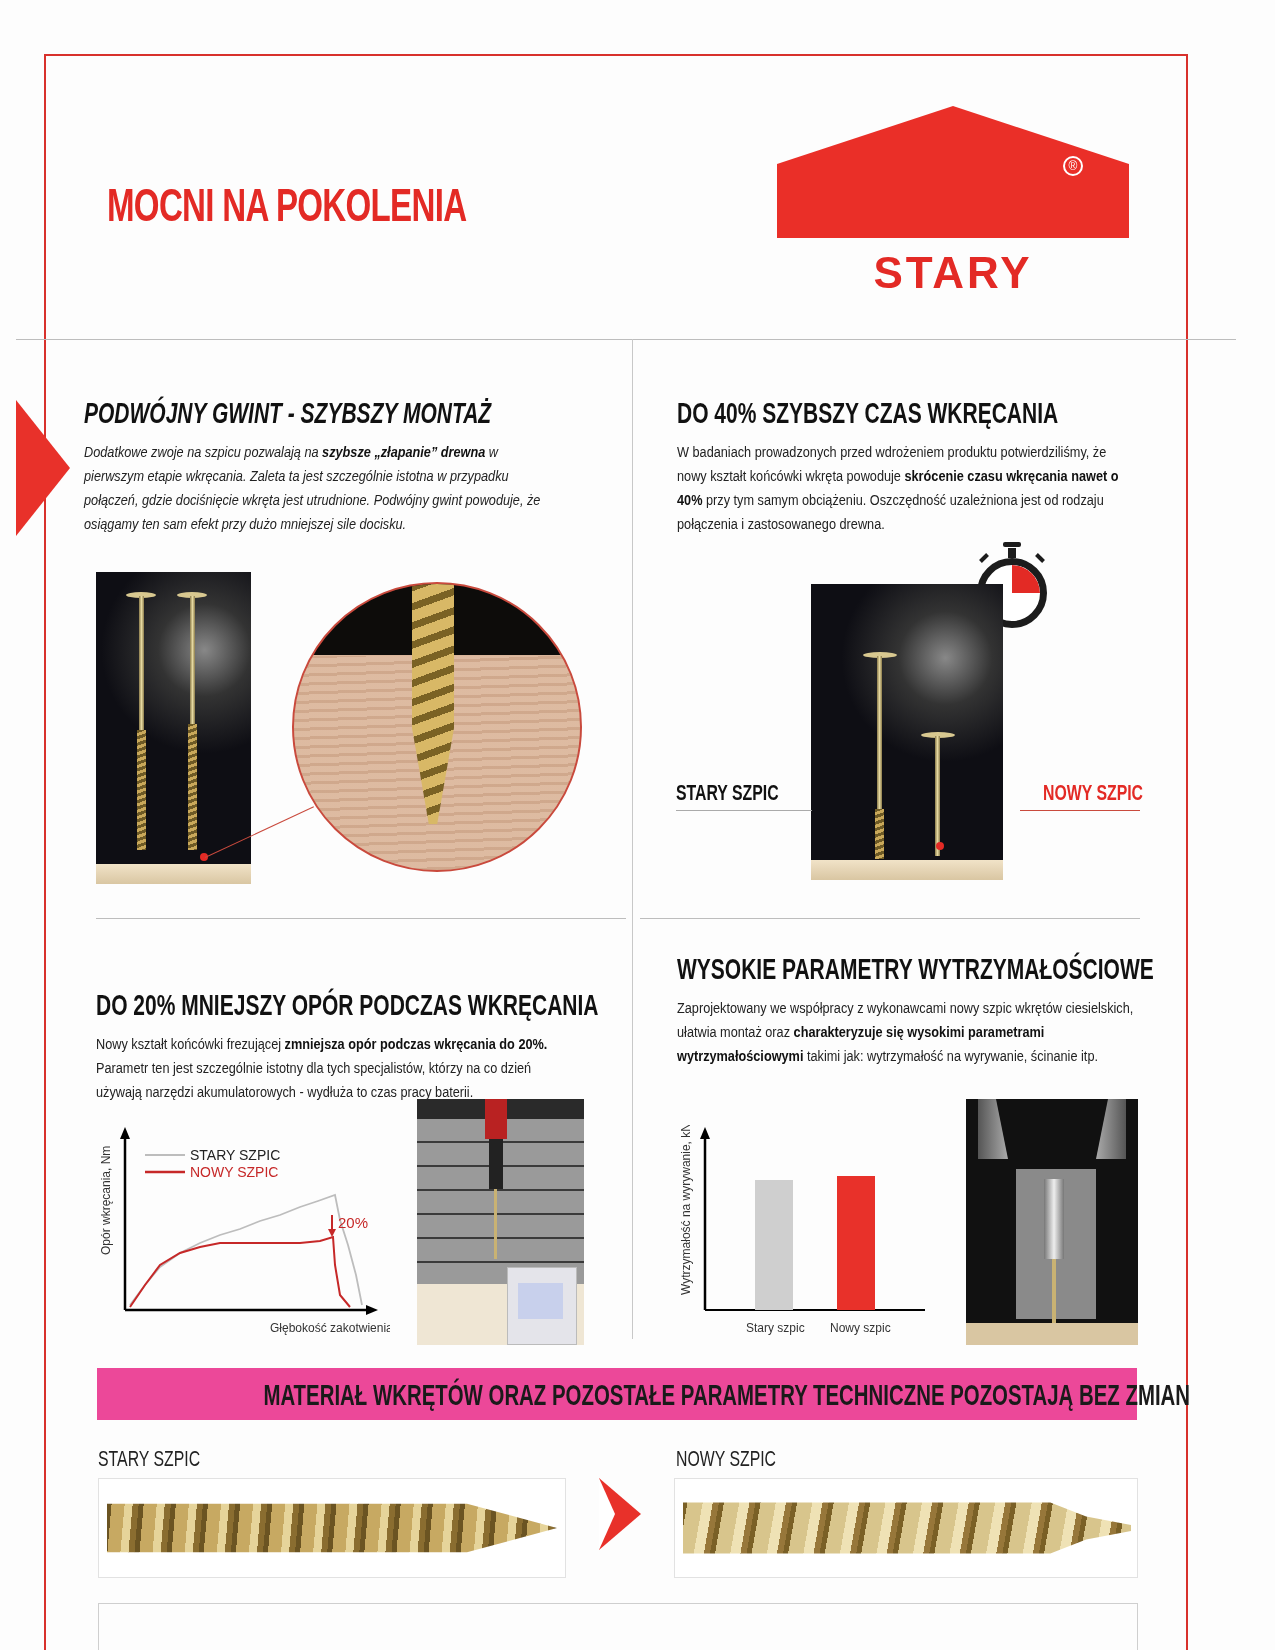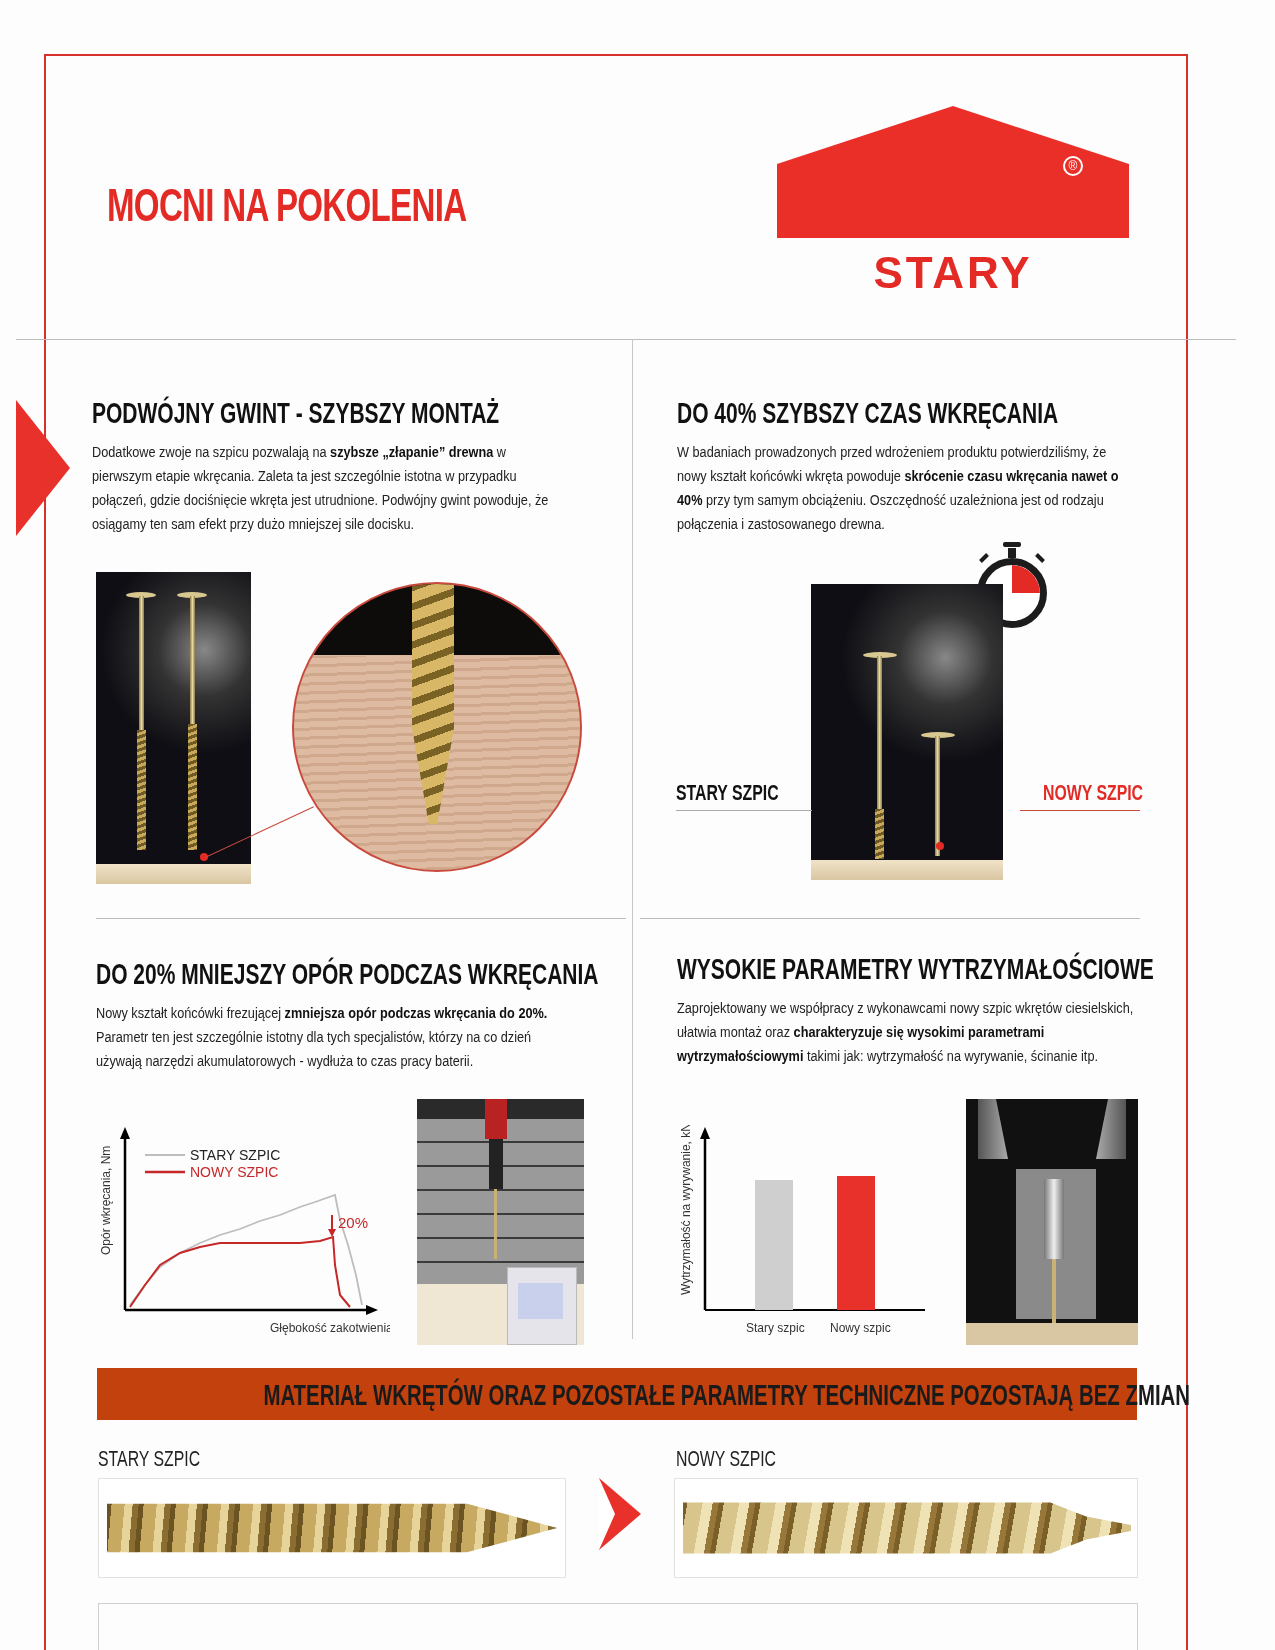--- a/index.html
+++ b/index.html
@@ -55,21 +55,21 @@
   .timer-fill { position: absolute; left: 28px; top: 0px; width: 28px; height: 28px; background: #e32a25; border-top-right-radius: 28px; }
   .timer-btn { position: absolute; left: 28px; top: 0; width: 18px; height: 5px; background: #1c1c1c; border-radius: 2px; }
   .timer-stem { position: absolute; left: 33px; top: 6px; width: 8px; height: 10px; background: #1c1c1c; }
   .timer-ear-l { position: absolute; left: 4px; top: 14px; width: 10px; height: 4px; background: #1c1c1c; transform: rotate(-45deg); }
   .timer-ear-r { position: absolute; left: 60px; top: 14px; width: 10px; height: 4px; background: #1c1c1c; transform: rotate(45deg); }
 
   .label-cond { font-weight: bold; font-size: 22px; white-space: nowrap; transform: scaleX(0.72); transform-origin: left top; position: absolute; }
 
   .chart-svg text { font-family: "Liberation Sans", sans-serif; }
 
-  .banner { position: absolute; left: 97px; top: 1368px; width: 1040px; height: 52px; background: #c2410c; }
+  .banner { position: absolute; left: 97px; top: 1368px; width: 1040px; height: 52px; background: #ec4899; }
   .banner-text { position: absolute; left: 0; top: 10px; width: 1040px; text-align: center; font-weight: bold; font-size: 30px; color: #1a1a1a; white-space: nowrap;
     transform: scaleX(0.68); transform-origin: center top; }
 
   .tip-label { position: absolute; font-size: 22px; color: #222; white-space: nowrap; transform: scaleX(0.72); transform-origin: left top; }
   .tip-box { position: absolute; border: 1px solid #e2e2e2; background: #fff; overflow: hidden; }
   .tip-screw { position: absolute; left: 8px; top: 20px; height: 58px; }
   .old-tip { background: repeating-linear-gradient(95deg, #6b5422 0 5px, #c7a962 5px 18px, #e6d49a 18px 26px, #8a6d30 26px 32px);
     clip-path: polygon(0 8%, 80% 8%, 100% 50%, 80% 92%, 0 92%); }
   .new-tip { background: repeating-linear-gradient(100deg, #7a6026 0 5px, #d8c58c 5px 20px, #efe2b5 20px 30px, #97773a 30px 36px);
     clip-path: polygon(0 6%, 82% 6%, 90% 30%, 100% 45%, 100% 55%, 90% 70%, 82% 94%, 0 94%); }
@@ -92,21 +92,21 @@
 
 <div class="main-title">MOCNI NA POKOLENIA</div>
 
 <div class="logo">
   <div class="logo-roof"></div>
   <div class="logo-box"></div>
   <div class="logo-reg" style="font-size:12px;">®</div>
   <div class="logo-klimas">STARY</div>
 </div>
 
-<div class="section" style="left:92px; top:396px;">
+<div class="section" style="left:84px; top:396px;font-style:italic;">
   <div class="sec-title">PODWÓJNY GWINT - SZYBSZY MONTAŻ</div>
   <div class="sec-body"><span>Dodatkowe zwoje na szpicu pozwalają na </span><b>szybsze „złapanie” drewna</b><span> w pierwszym etapie wkręcania. Zaleta ta jest szczególnie istotna w przypadku połączeń, gdzie dociśnięcie wkręta jest utrudnione. Podwójny gwint powoduje, że osiągamy ten sam efekt przy dużo mniejszej sile docisku.</span></div>
 </div>
 
 <div class="photo dark-photo" style="left:96px; top:572px; width:155px; height:312px;">
   <div class="screw-head" style="left:30px; top:20px; width:30px;"></div>
   <div class="screw" style="left:43px; top:24px; height:250px;"></div>
   <div class="thread" style="left:41px; top:158px; height:120px;"></div>
   <div class="screw-head" style="left:81px; top:20px; width:30px;"></div>
   <div class="screw" style="left:94px; top:24px; height:250px;"></div>
@@ -142,21 +142,21 @@
   <div class="screw-head" style="left:110px; top:148px; width:34px;"></div>
   <div class="screw" style="left:124px; top:152px; height:120px;"></div>
   <div class="wood-base"></div>
 </div>
 <div class="label-cond" style="left:676px; top:780px; color:#111;">STARY SZPIC</div>
 <div class="label-cond" style="left:1043px; top:780px; color:#e32a25;">NOWY SZPIC</div>
 <div style="position:absolute; left:676px; top:810px; width:136px; height:1px; background:#aaa;"></div>
 <div style="position:absolute; left:1020px; top:810px; width:120px; height:1px; background:#c94a3d;"></div>
 <div class="dot" style="left:936px; top:842px;"></div>
 
-<div class="section" style="left:96px; top:957px;">
+<div class="section" style="left:96px; top:988px;">
   <div class="sec-title">DO 20% MNIEJSZY OPÓR PODCZAS WKRĘCANIA</div>
   <div class="sec-body"><span>Nowy kształt końcówki frezującej </span><b>zmniejsza opór podczas wkręcania do 20%.</b><span> Parametr ten jest szczególnie istotny dla tych specjalistów, którzy na co dzień używają narzędzi akumulatorowych - wydłuża to czas pracy baterii.</span></div>
 </div>
 
 <svg class="chart-svg" style="position:absolute; left:90px; top:1125px;" width="300" height="215">
   <g>
     <line x1="35" y1="10" x2="35" y2="185" stroke="#000" stroke-width="2.5"></line>
     <polygon points="30,14 35,2 40,14" fill="#000"></polygon>
   </g>
   <g>

